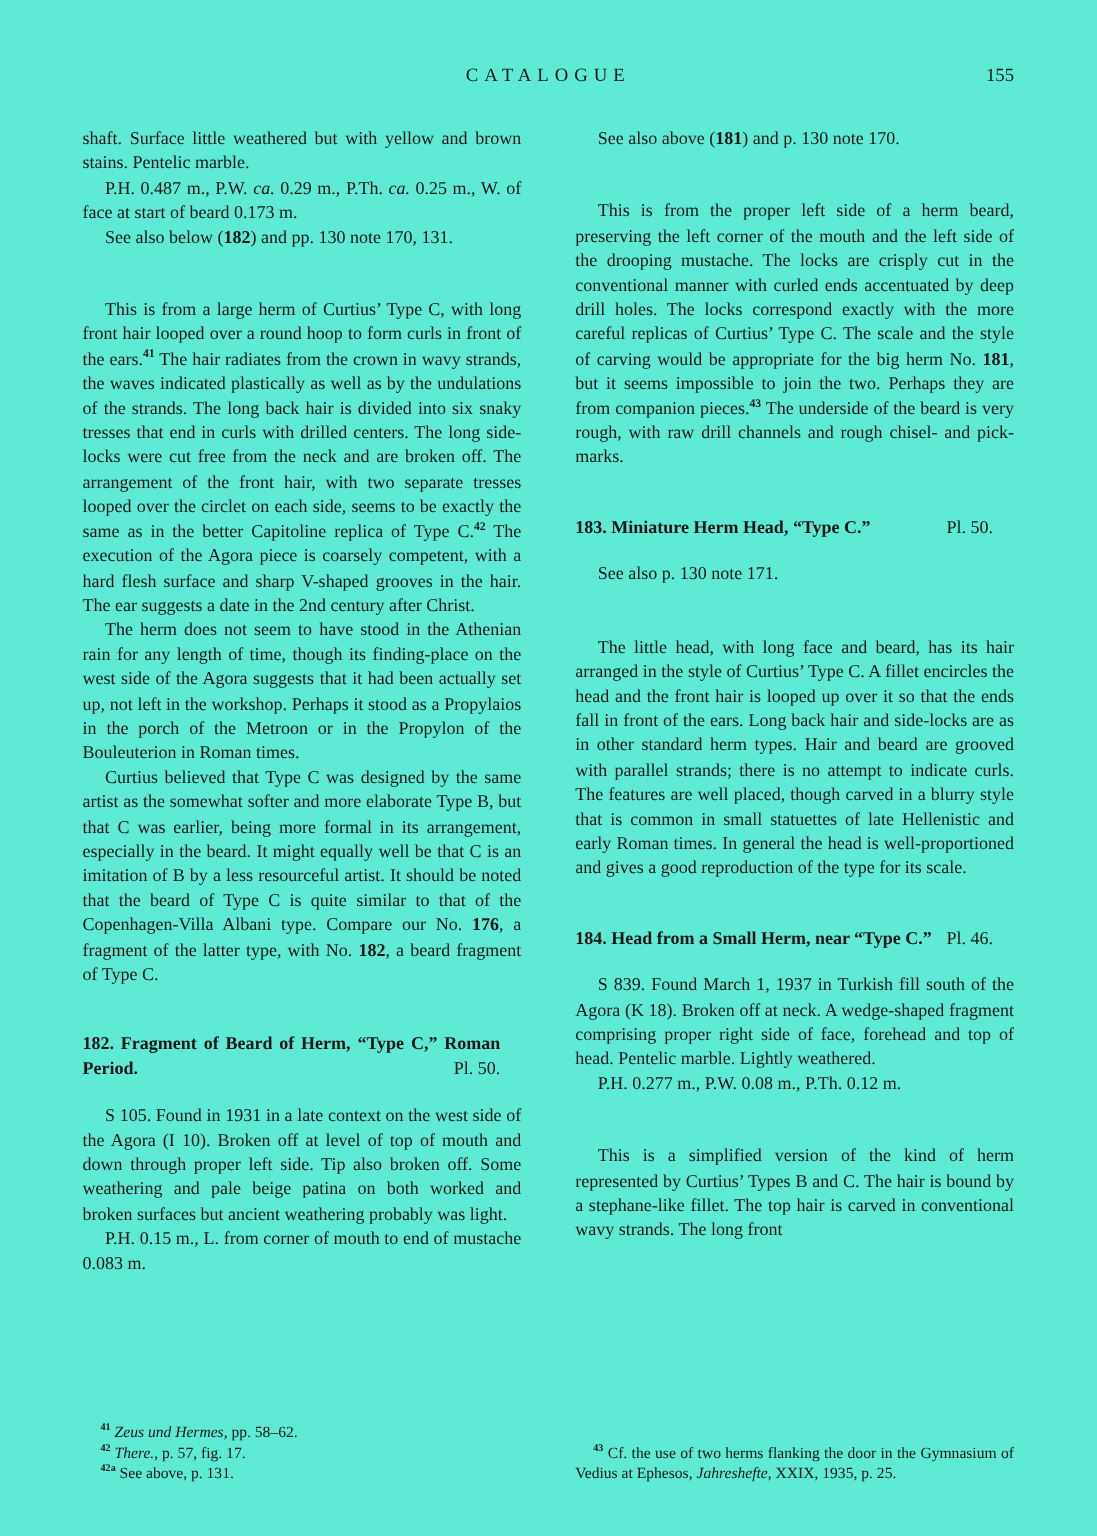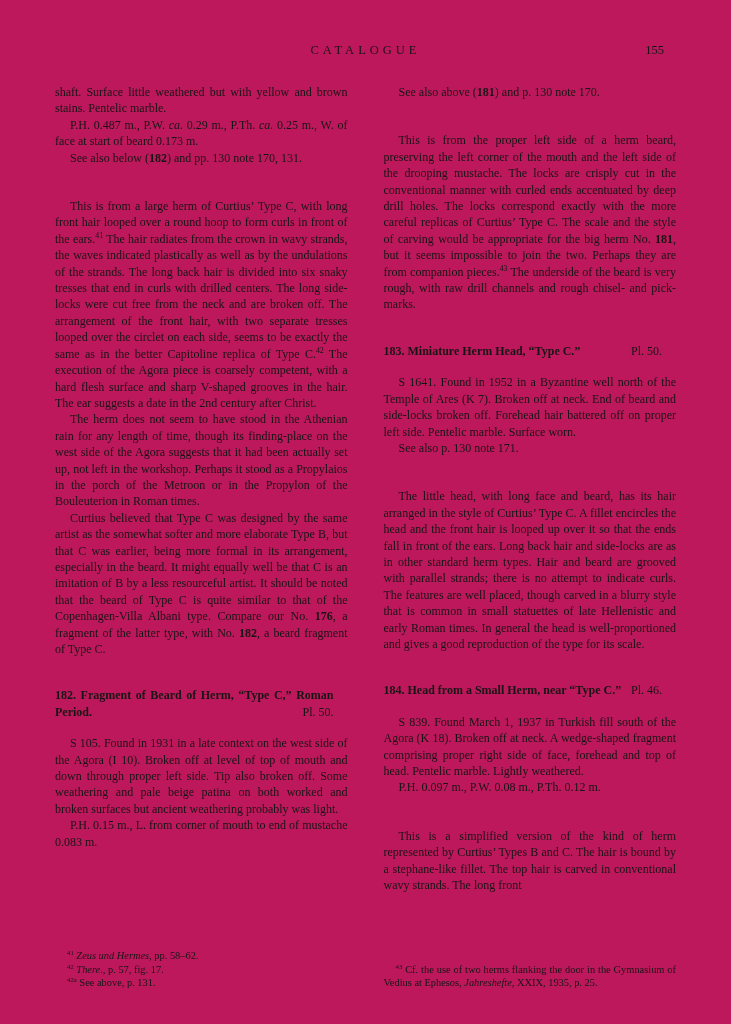--- a/index.html
+++ b/index.html
@@ -1,41 +1,41 @@
 <!DOCTYPE html>
 <html><head>
 <meta charset="utf-8">
 <style>
   * { margin: 0; padding: 0; box-sizing: border-box; }
   html, body { background: #ffffff; }
   .page {
     width: 731px;
     height: 1024px;
-    background: #be185d;
+    background: #5eead4;
     color: #161514;
     font-family: "Liberation Serif", "DejaVu Serif", serif;
     font-size: 12px;
     line-height: 16.4px;
     padding: 42px 55px 0 55px;
     position: relative;
     overflow: hidden;
   }
   .page-header {
     position: relative;
     text-align: center;
     height: 18px;
     margin-bottom: 24px;
   }
   .header-title {
     font-size: 12.5px;
     letter-spacing: 4px;
   }
   .page-number {
     position: absolute;
-    right: 12px;
+    right: 0;
     top: 0;
     font-size: 12.5px;
   }
   .columns {
     display: flex;
     gap: 36px;
     height: 906px;
     overflow: hidden;
   }
   .column {
@@ -46,21 +46,21 @@
   }
   .para { text-indent: 15px; }
   .para.no-indent { text-indent: 0; }
   .space-before { margin-top: 32px; }
   .entry-heading {
     margin: 30px 14px 15px 0;
     overflow: hidden; 
   }
   .entry-title { font-weight: bold; }
   .entry-plate { float: right; }
-  sup { font-size: 0.65em; line-height: 0; vertical-align: super; }
+  sup { font-size: 0.65em; line-height: 0; vertical-align: super; font-weight: bold; }
   .footnotes {
     margin-top: auto;
     padding-top: 10px;
     font-size: 10.4px;
     line-height: 13.6px;
   }
   .footnote { text-indent: 12px; }
 </style>
 </head>
 <body>
@@ -98,30 +98,29 @@
     </div>
 
     <div class="column">
       <p class="para">See also above (<b>181</b>) and p. 130 note 170.</p>
       <p class="para space-before">This is from the proper left side of a herm beard, preserving the left corner of the mouth and the left side of the drooping mustache. The locks are crisply cut in the conventional manner with curled ends accentuated by deep drill holes. The locks correspond exactly with the more careful replicas of Curtius’ Type C. The scale and the style of carving would be appropriate for the big herm No. <b>181</b>, but it seems impossible to join the two. Perhaps they are from companion pieces.<sup>43</sup> The underside of the beard is very rough, with raw drill channels and rough chisel- and pick-marks.</p>
 
       <p class="entry-heading">
         <span class="entry-title">183. Miniature Herm Head, “Type C.”</span>
         <span class="entry-plate">Pl. 50.</span>
       </p>
-      <p class="para">S 1641. Found in 1952 in a Byzantine well north of the Temple of Ares (K 7). Broken off at neck. End of beard and side-locks broken off. Forehead hair battered off on proper left side. Pentelic marble. Surface worn.</p>
       <p class="para">See also p. 130 note 171.</p>
       <p class="para space-before">The little head, with long face and beard, has its hair arranged in the style of Curtius’ Type C. A fillet encircles the head and the front hair is looped up over it so that the ends fall in front of the ears. Long back hair and side-locks are as in other standard herm types. Hair and beard are grooved with parallel strands; there is no attempt to indicate curls. The features are well placed, though carved in a blurry style that is common in small statuettes of late Hellenistic and early Roman times. In general the head is well-proportioned and gives a good reproduction of the type for its scale.</p>
 
       <p class="entry-heading">
         <span class="entry-title">184. Head from a Small Herm, near “Type C.”</span>
         <span class="entry-plate">Pl. 46.</span>
       </p>
       <p class="para">S 839. Found March 1, 1937 in Turkish fill south of the Agora (K 18). Broken off at neck. A wedge-shaped fragment comprising proper right side of face, forehead and top of head. Pentelic marble. Lightly weathered.</p>
-      <p class="para">P.H. 0.097 m., P.W. 0.08 m., P.Th. 0.12 m.</p>
+      <p class="para">P.H. 0.277 m., P.W. 0.08 m., P.Th. 0.12 m.</p>
       <p class="para space-before">This is a simplified version of the kind of herm represented by Curtius’ Types B and C. The hair is bound by a stephane-like fillet. The top hair is carved in conventional wavy strands. The long front</p>
 
       <div class="footnotes">
         <p class="footnote"><sup>43</sup> Cf. the use of two herms flanking the door in the Gymnasium of Vedius at Ephesos, <i>Jahreshefte</i>, XXIX, 1935, p. 25.</p>
       </div>
     </div>
 
   </div>
 </div>
 

